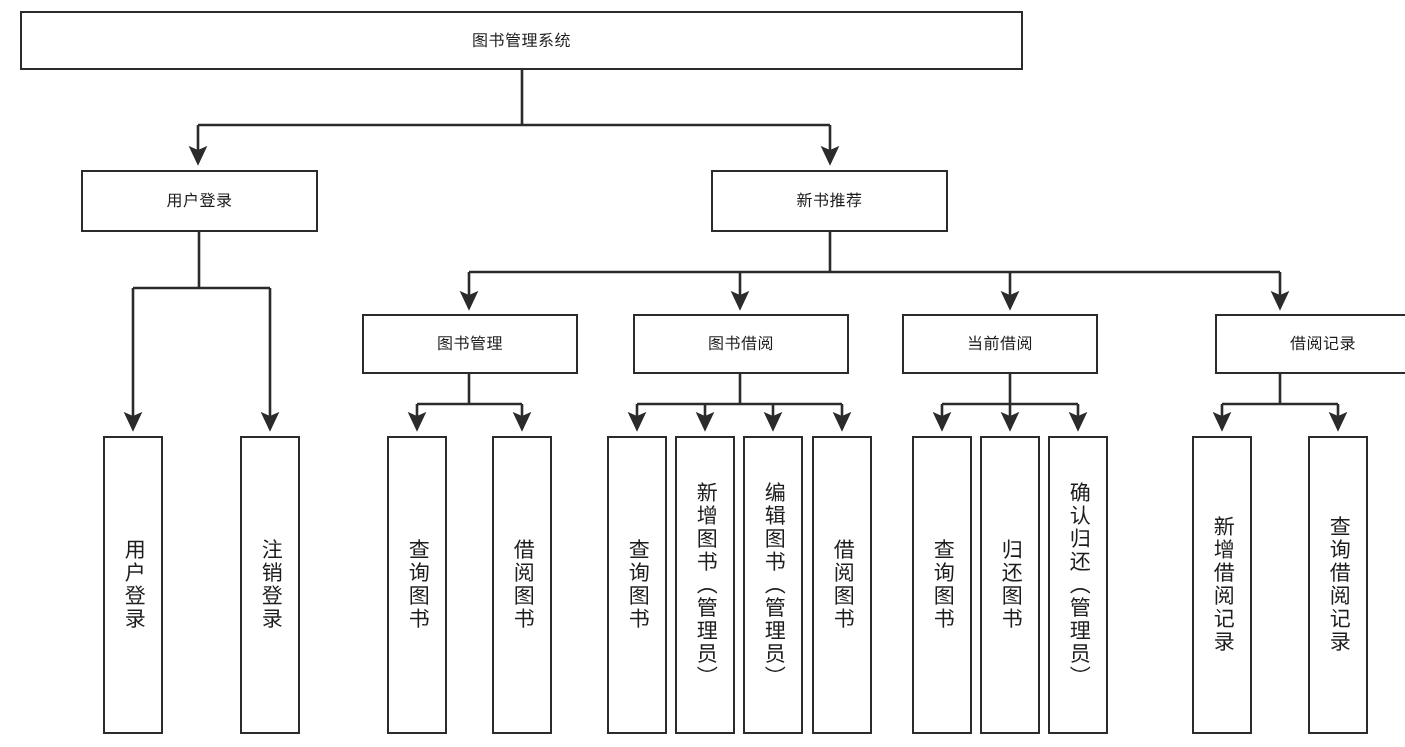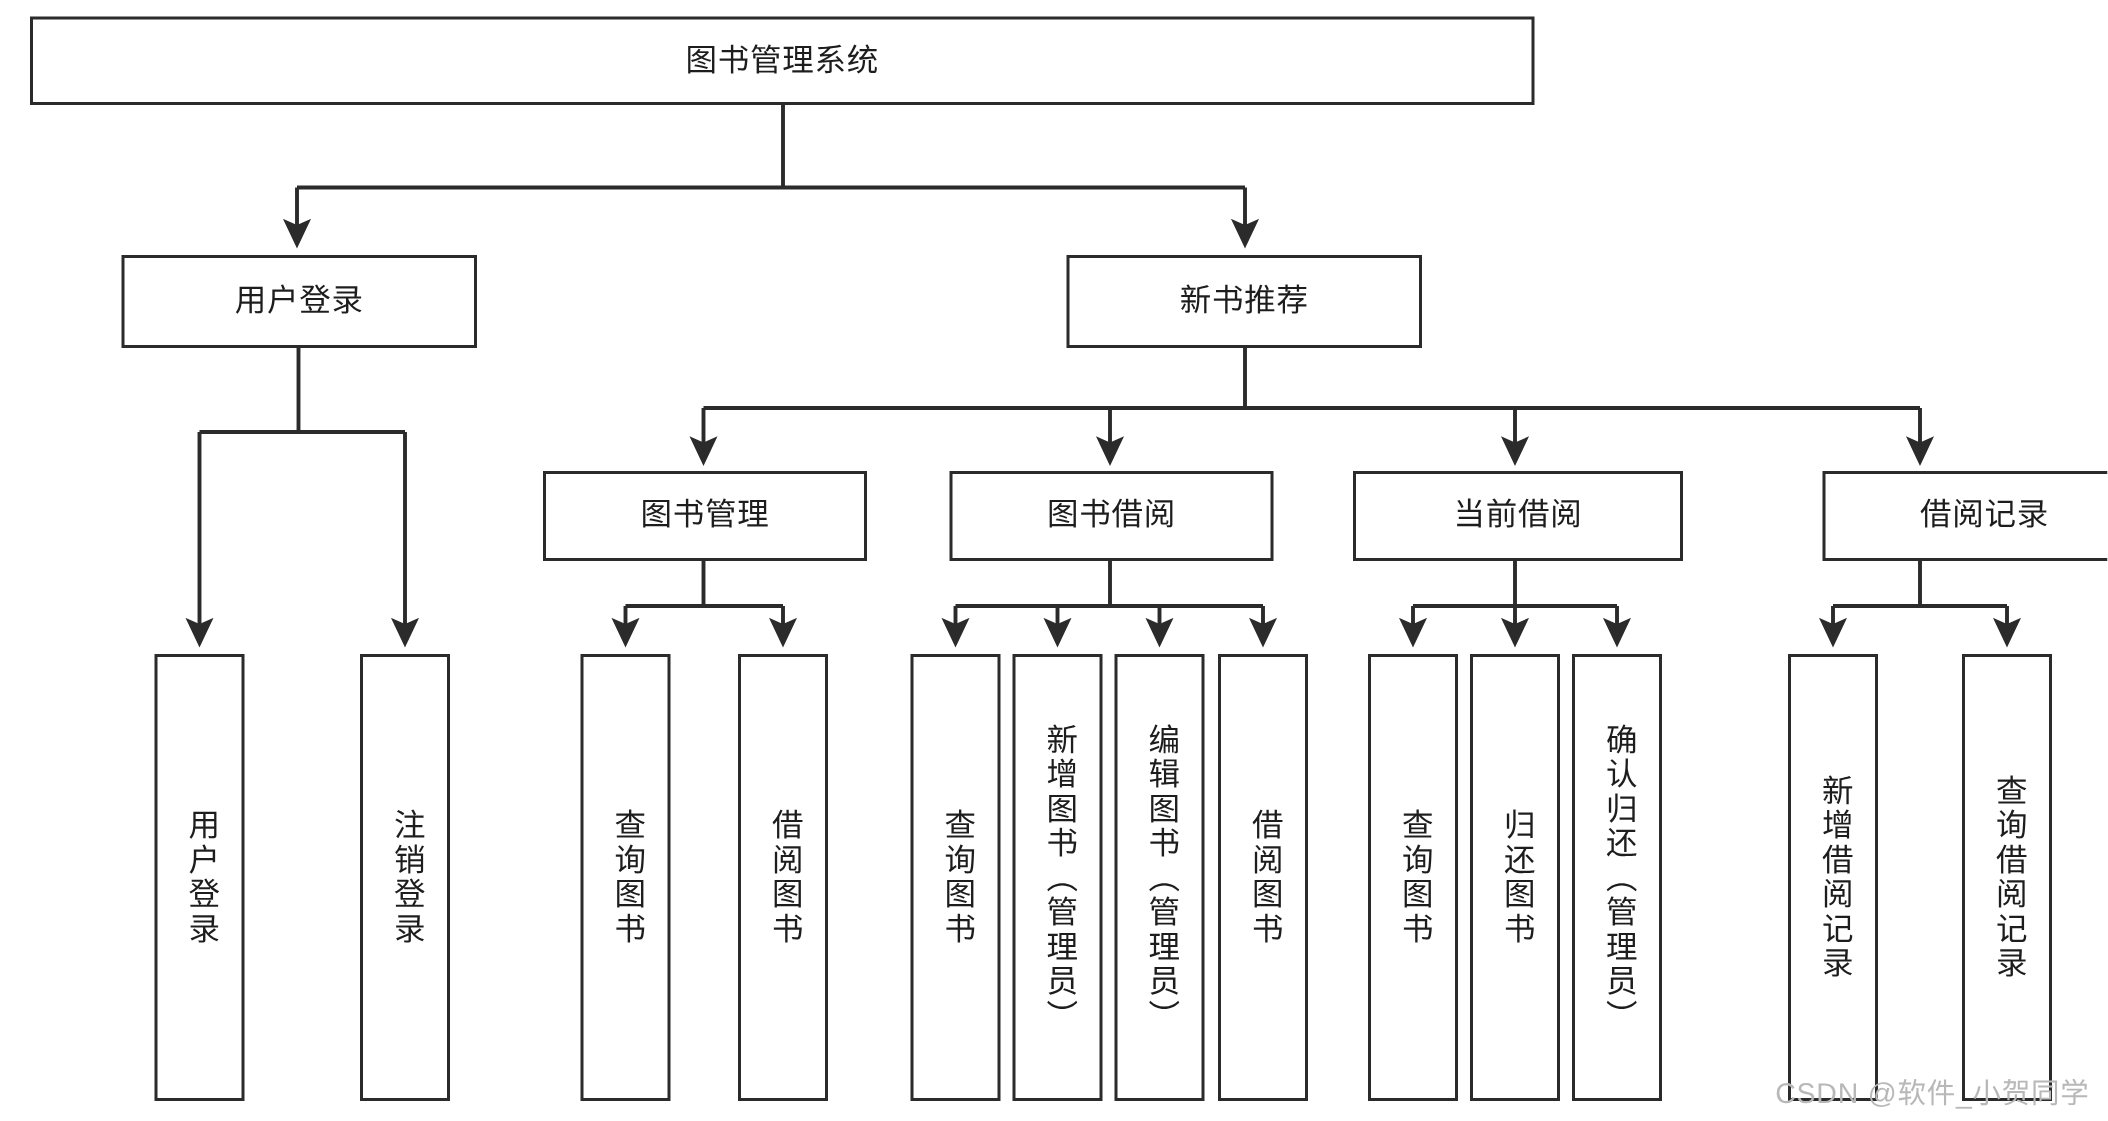--- a/index.html
+++ b/index.html
@@ -31,21 +31,21 @@
     box-sizing: border-box;
     border: 2.5px solid #2b2b2b;
     background: #ffffff;
     display: flex;
     align-items: center;
     justify-content: center;
     color: #1d1d1d;
     letter-spacing: 0.5px;
   }
   .node-h {
-    font-size: 21px;
+    font-size: 16px;
     line-height: 1.2;
     white-space: nowrap;
   }
   .node-v {
     writing-mode: vertical-rl;
     text-orientation: upright;
     font-size: 21px;
     line-height: 1.35;
     letter-spacing: 2px;
     padding: 6px 0;
@@ -136,21 +136,21 @@
   </div>
 
   <div class="node node-h" style="left:362px; top:314px; width:216px; height:60px;">
     <span>图书管理</span>
   </div>
 
   <div class="node node-h" style="left:633px; top:314px; width:216px; height:60px;">
     <span>图书借阅</span>
   </div>
 
-  <div class="node node-h" style="left:902px; top:314px; width:220px; height:60px;">
+  <div class="node node-h" style="left:902px; top:314px; width:196px; height:60px;">
     <span>当前借阅</span>
   </div>
 
   <div class="node node-h" style="left:1215px; top:314px; width:216px; height:60px;">
     <span>借阅记录</span>
   </div>
 
   <div class="node node-v" style="left:103px; top:436px; width:60px; height:298px;">
     <span>用户登录</span>
   </div>
@@ -196,15 +196,14 @@
   </div>
 
   <div class="node node-v" style="left:1192px; top:436px; width:60px; height:298px;">
     <span>新增借阅记录</span>
   </div>
 
   <div class="node node-v" style="left:1308px; top:436px; width:60px; height:298px;">
     <span>查询借阅记录</span>
   </div>
 
-  <div id="watermark">CSDN @软件_小贺同学</div>
 
 </div>
 
 </body></html>

